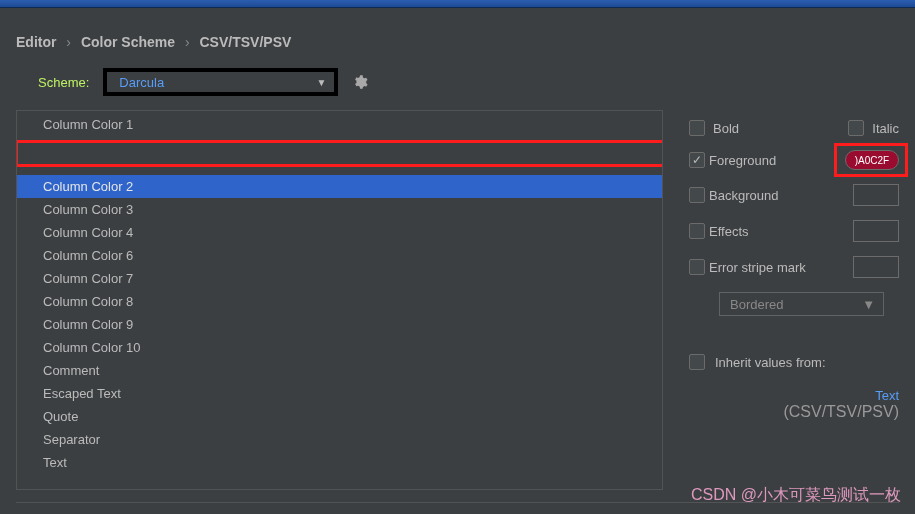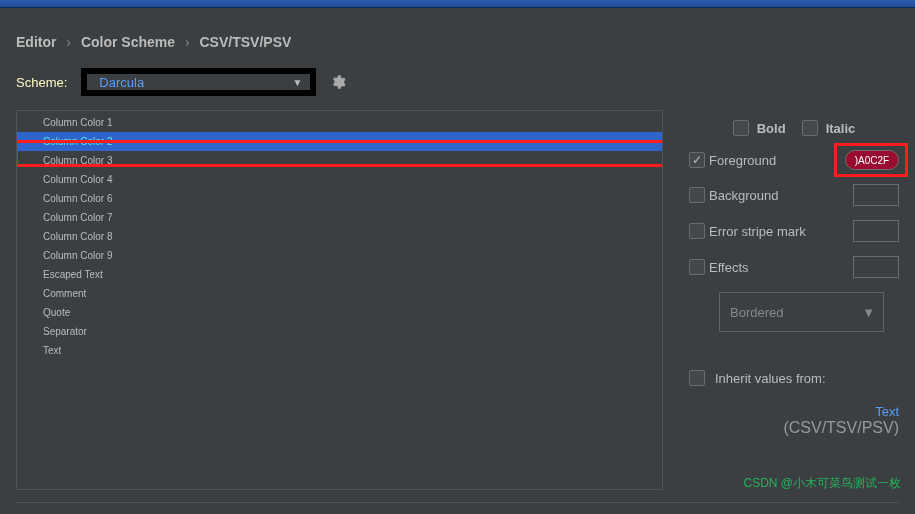--- a/index.html
+++ b/index.html
@@ -24,28 +24,28 @@
       font-weight: bold;
       color: #bbbbbb;
     }
     .breadcrumb .sep { margin: 0 6px; color: #888; font-weight: normal; }
     .scheme-row {
       display: flex;
       align-items: center;
       gap: 14px;
       padding: 6px 16px 14px;
     }
-    .scheme-label { color: #fef9c3; }
+    .scheme-label { color: #bef264; margin-left: 22px; }
     .scheme-select {
       display: flex;
       align-items: center;
       justify-content: space-between;
       width: 235px;
       height: 28px;
-      border: 6px solid #000000;
+      border: 4px solid #000000;
       background: #3c3f41;
       padding: 0 8px 0 12px;
       color: #589df6;
       cursor: pointer;
     }
     .scheme-select .chev { color: #bbbbbb; font-size: 10px; }
     .gear-icon {
       width: 16px; height: 16px;
       fill: #a9a9a9;
       cursor: pointer;
@@ -62,28 +62,29 @@
       height: 380px;
       overflow: hidden;
       position: relative;
     }
     .list {
       list-style: none;
       padding: 2px 0;
     }
     .list-item {
       padding: 4px 26px;
-      font-size: 10px;
+      font-size: 13px;
       color: #bbbbbb;
       cursor: pointer;
       position: relative;
     }
     .list-item.selected {
       background: #2f65ca;
-      color: #5eead4;
+      color: #e5e5e5;
+      margin-top: 39px;
     }
     .highlight-box {
       position: absolute;
       border: 3px solid #ff1c1c;
       pointer-events: none;
       z-index: 5;
     }
     .highlight-list {
       top: 29px; left: -2px; right: -3px; height: 27px;
     }
@@ -131,21 +132,21 @@
       font-size: 10px;
       color: #fff;
       cursor: pointer;
     }
     .swatch.fg { background: #9a0c2f; border-radius: 10px; }
     .swatch.empty { background: #3c3f41; height: 22px; width: 46px; }
     .highlight-swatch {
       top: -7px; right: -9px; width: 74px; height: 34px;
     }
     .effects-select {
-      width: 165px; height: 40px;
+      width: 165px; height: 24px;
       border: 1px solid #5e6366;
       background: #3c3f41;
       color: #888;
       display: flex;
       align-items: center;
       justify-content: space-between;
       padding: 0 8px 0 10px;
       margin: 2px 0 0 30px;
       cursor: pointer;
     }
@@ -155,23 +156,23 @@
     }
     .inherit-right {
       text-align: right;
       margin-top: 18px;
     }
     .link { color: #589df6; cursor: pointer; }
     .subcap { color: #999; font-size: 16px; }
     .watermark {
       position: absolute;
       right: 14px;
-      bottom: 22px;
-      color: #22c55e;
-      font-size: 12px;
+      bottom: 8px;
+      color: #f9a8d4;
+      font-size: 16px;
       opacity: 0.85;
     }
     .divider {
       border-top: 1px solid #515355;
       margin: 12px 16px 0;
     }
   </style>
 </head>
 <body>
 
@@ -200,31 +201,32 @@
   <div class="list-wrapper">
     <ul class="list" id="list">
         <li class="list-item">Column Color 1</li>
         <li class="list-item selected">Column Color 2</li>
         <li class="list-item">Column Color 3</li>
         <li class="list-item">Column Color 4</li>
         <li class="list-item">Column Color 6</li>
         <li class="list-item">Column Color 7</li>
         <li class="list-item">Column Color 8</li>
         <li class="list-item">Column Color 9</li>
+        <li class="list-item">Column Color 10</li>
+        <li class="list-item">Comment</li>
         <li class="list-item">Escaped Text</li>
-        <li class="list-item">Comment</li>
         <li class="list-item">Quote</li>
         <li class="list-item">Separator</li>
         <li class="list-item">Text</li>
       </ul>
     <div class="highlight-box highlight-list"></div>
   </div>
 
   <div class="props-panel">
-    <div class="checkrow" style="justify-content:center; gap:16px;font-weight:bold;">
+    <div class="checkrow" style="justify-content:space-between; gap:16px;">
       <div class="check-pair">
         <span class="checkbox"></span>
         <span>Bold</span>
       </div>
       <div class="check-pair">
         <span class="checkbox"></span>
         <span>Italic</span>
       </div>
     </div>
 
@@ -243,29 +245,29 @@
       <div class="option-left">
         <span class="checkbox"></span>
         <span>Background</span>
       </div>
       <div class="swatch empty"></div>
     </div>
 
     <div class="option-row">
       <div class="option-left">
         <span class="checkbox"></span>
+        <span>Effects</span>
+      </div>
+      <div class="swatch empty"></div>
+    </div>
+
+    <div class="option-row">
+      <div class="option-left">
+        <span class="checkbox"></span>
         <span>Error stripe mark</span>
-      </div>
-      <div class="swatch empty"></div>
-    </div>
-
-    <div class="option-row">
-      <div class="option-left">
-        <span class="checkbox"></span>
-        <span>Effects</span>
       </div>
       <div class="swatch empty"></div>
     </div>
 
     <div class="effects-select">
       <span>Bordered</span>
       <span class="chev">▼</span>
     </div>
 
     <div class="inherit-row">

